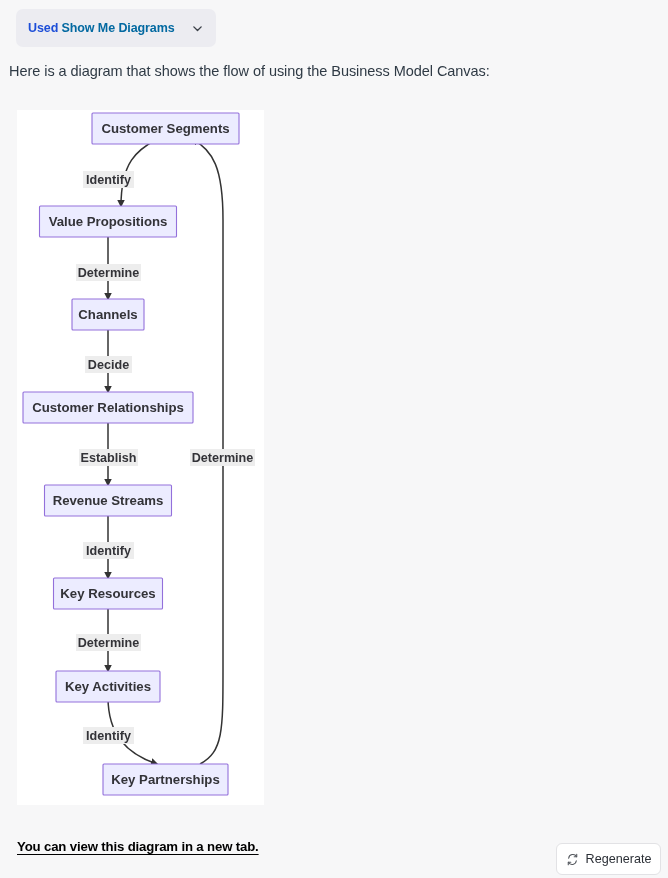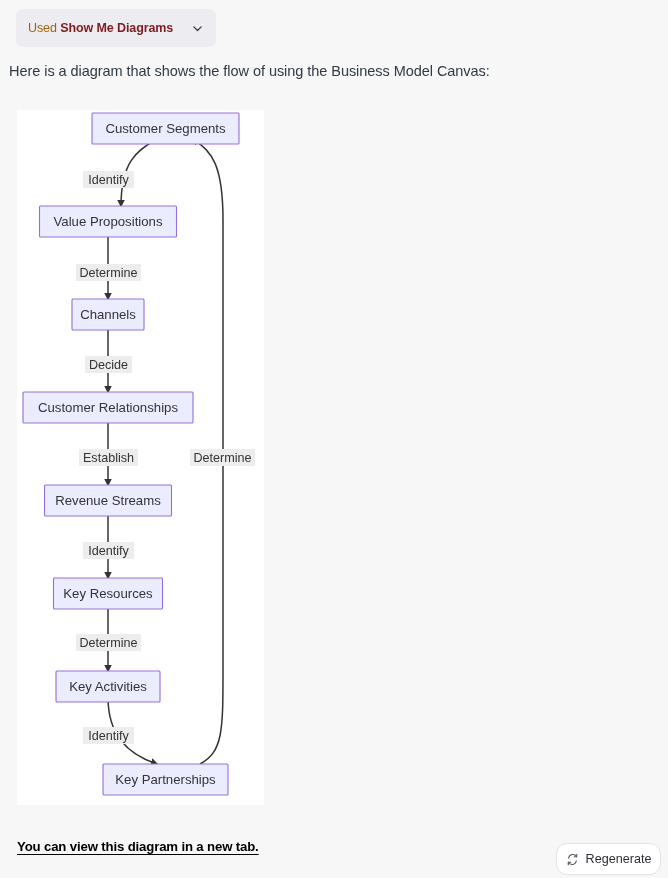--- a/index.html
+++ b/index.html
@@ -31,22 +31,22 @@
     align-items: center;
     padding: 0 12px;
     cursor: pointer;
   }
   .tool-pill-text {
     font-size: 12.5px;
     color: #2b2f36;
     white-space: nowrap;
     letter-spacing: -0.1px;
   }
-  .tool-pill-prefix { font-weight: 400; color: #a16207; }
-  .tool-pill-name { font-weight: 700; color: #7f1d1d; }
+  .tool-pill-prefix { font-weight: 700; color: #1d4ed8; }
+  .tool-pill-name { font-weight: 700; color: #0369a1; }
   .chevron {
     margin-left: auto;
     width: 13px;
     height: 13px;
     color: #3b4048;
     display: block;
   }
 
   
   .intro {
@@ -62,20 +62,21 @@
 
   
   .diagram-card {
     position: absolute;
     left: 17px;
     top: 110px;
     width: 247px;
     height: 695px;
     background: #ffffff;
     overflow: visible;
+    font-weight: bold;
   }
   .diagram-svg {
     position: absolute;
     left: 0;
     top: 0;
     overflow: visible;
   }
   .node-rect {
     fill: #ececff;
     stroke: #9370db;
@@ -118,21 +119,21 @@
 
   
   .regenerate-btn {
     position: absolute;
     left: 556px;
     top: 843px;
     width: 105px;
     height: 32px;
     background: #ffffff;
     border: 1px solid #e2e2e5;
-    border-radius: 11px;
+    border-radius: 6px;
     display: flex;
     align-items: center;
     justify-content: center;
     gap: 7px;
     cursor: pointer;
     font-size: 12.6px;
     color: #2b2f36;
   }
   .regen-icon { width: 13px; height: 13px; display: block; color: #55595f; }
 </style>

